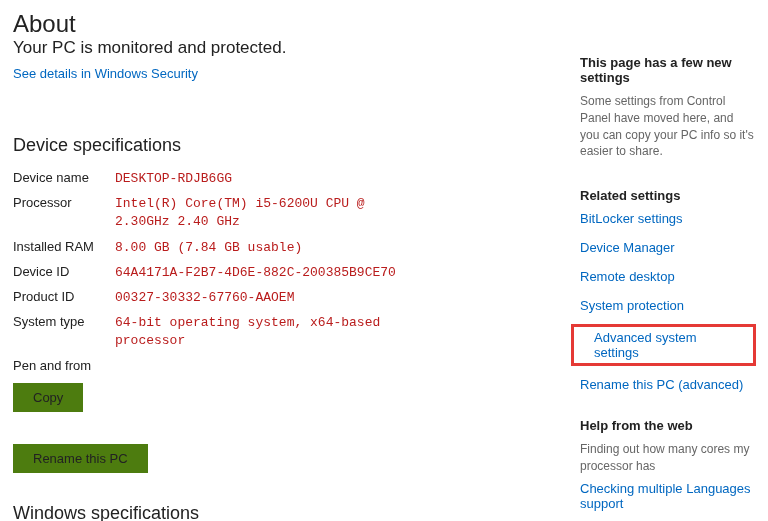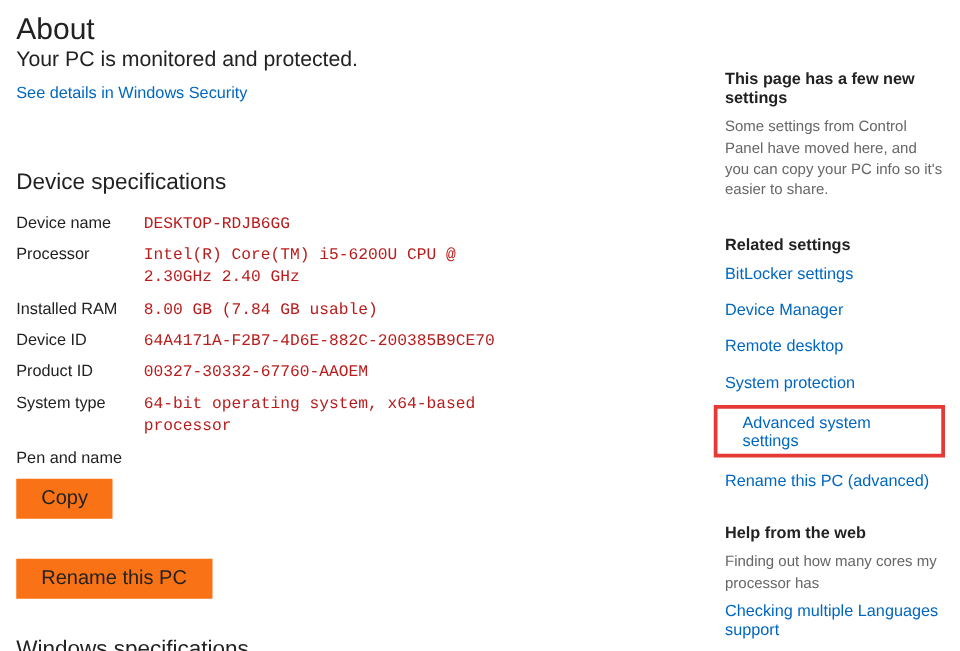--- a/index.html
+++ b/index.html
@@ -49,24 +49,24 @@
       font-size: 13px;
     }
     .spec-value {
       color: #b91c1c;
       font-size: 13px;
       max-width: 300px;
       line-height: 1.4;
       font-family: Liberation Mono, monospace;
     }
     .btn {
-      background: #f97316;
+      background: #4d7c0f;
       border: none;
       padding: 7px 20px;
-      font-size: 16px;
+      font-size: 13px;
       color: #222;
       cursor: pointer;
       margin-top: 10px;
       font-family: inherit;
     }
     .btn + .btn { margin-left: 0; }
     .btn-row { margin-top: 8px; margin-bottom: 30px; }
     .btn-row .btn:first-child { margin-bottom: 22px; display: block; }
 
     .side-head { font-size: 13px; font-weight: 700; color: #222; margin-bottom: 8px; }
@@ -112,21 +112,21 @@
       </div>
       <div class="spec-row">
         <div class="spec-label">Product ID</div>
         <div class="spec-value">00327-30332-67760-AAOEM</div>
       </div>
       <div class="spec-row">
         <div class="spec-label">System type</div>
         <div class="spec-value">64-bit operating system, x64-based processor</div>
       </div>
       <div class="spec-row">
-        <div class="spec-label">Pen and name</div>
+        <div class="spec-label">Pen and from</div>
       </div>
     </div>
 
     <div class="btn-row">
       <button class="btn">Copy</button>
       <button class="btn">Rename this PC</button>
     </div>
 
     <h2 style="margin-top:16px;">Windows specifications</h2>
     

